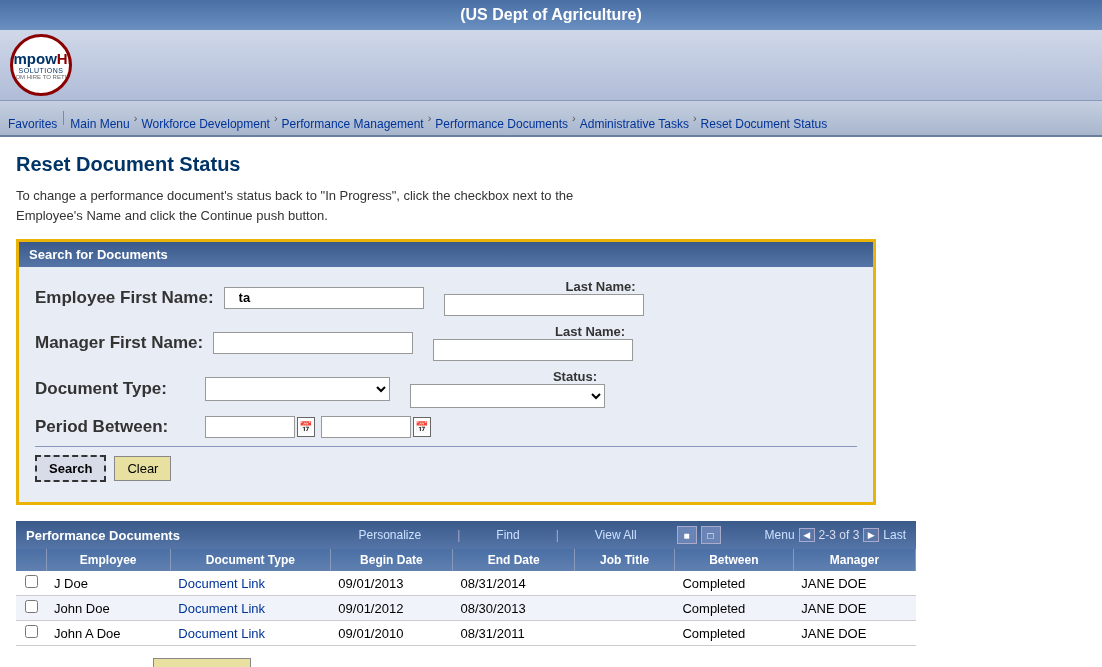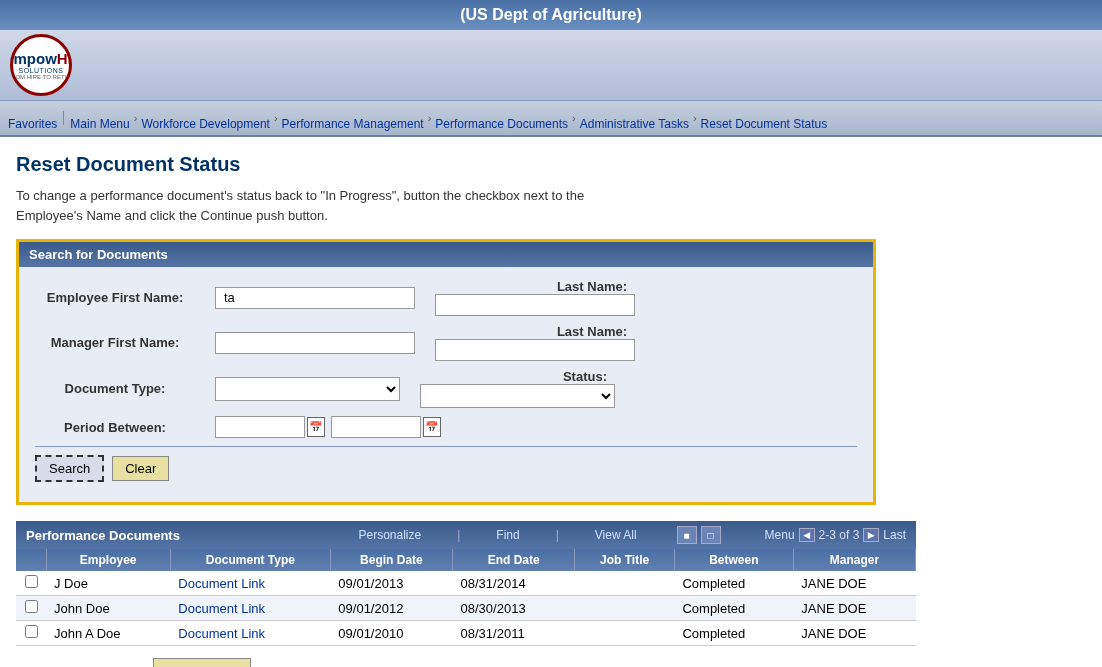--- a/index.html
+++ b/index.html
@@ -120,31 +120,32 @@
       padding: 12px 16px;
     }
     .form-row {
       display: flex;
       align-items: center;
       margin-bottom: 8px;
     }
     .form-label {
       font-weight: bold;
       color: #333;
-      text-align: center;
+      text-align: left;
       min-width: 160px;
-      margin-right: 20px;
-      font-size: 13px;
+      margin-right: 10px;
+      font-size: 17px;
     }
     .form-input {
       height: 22px;
       border: 1px solid #999;
-      padding: 2px 8px;
+      padding: 2px 14px;
       font-size: 13px;
       background: #fff;
+      font-weight: bold;
     }
     .form-input-medium { width: 200px; }
     .form-select {
       height: 24px;
       border: 1px solid #999;
       font-size: 13px;
       background: #fff;
       padding: 2px 4px;
     }
     .form-select-medium { width: 185px; }
@@ -185,21 +186,21 @@
       border: none;
       border-top: 1px solid #8899bb;
       margin: 8px 0;
     }
     .btn-search {
       padding: 4px 12px;
       font-size: 13px;
       background: #d8dce8;
       border: 2px dashed #333;
       cursor: pointer;
-      font-weight: normal;
+      font-weight: bold;
       margin-right: 8px;
     }
     .btn-clear {
       padding: 4px 12px;
       font-size: 13px;
       background: #e8e0a0;
       border: 1px solid #888;
       cursor: pointer;
     }
 
@@ -356,21 +357,21 @@
   <a class="nav-item">Performance Documents</a>
   <span class="nav-separator">›</span>
   <a class="nav-item">Administrative Tasks</a>
   <span class="nav-separator">›</span>
   <a class="nav-item">Reset Document Status</a>
 </div>
 
 <div class="main-content">
   <h1 class="page-title">Reset Document Status</h1>
   <p class="description">
-    <span>To change a performance document's status back to "In Progress", button the checkbox next to the</span><br>
+    <span>To change a performance document's status back to "In Progress", click the checkbox next to the</span><br>
     <span>Employee's Name and click the Continue push button.</span>
   </p>
 
   <div class="search-section">
     <div class="search-header">Search for Documents</div>
     <div class="search-body">
 
       <div class="form-row">
         <label class="form-label">Employee First Name:</label>
         <input class="form-input form-input-medium" type="text" value="ta" style="">

